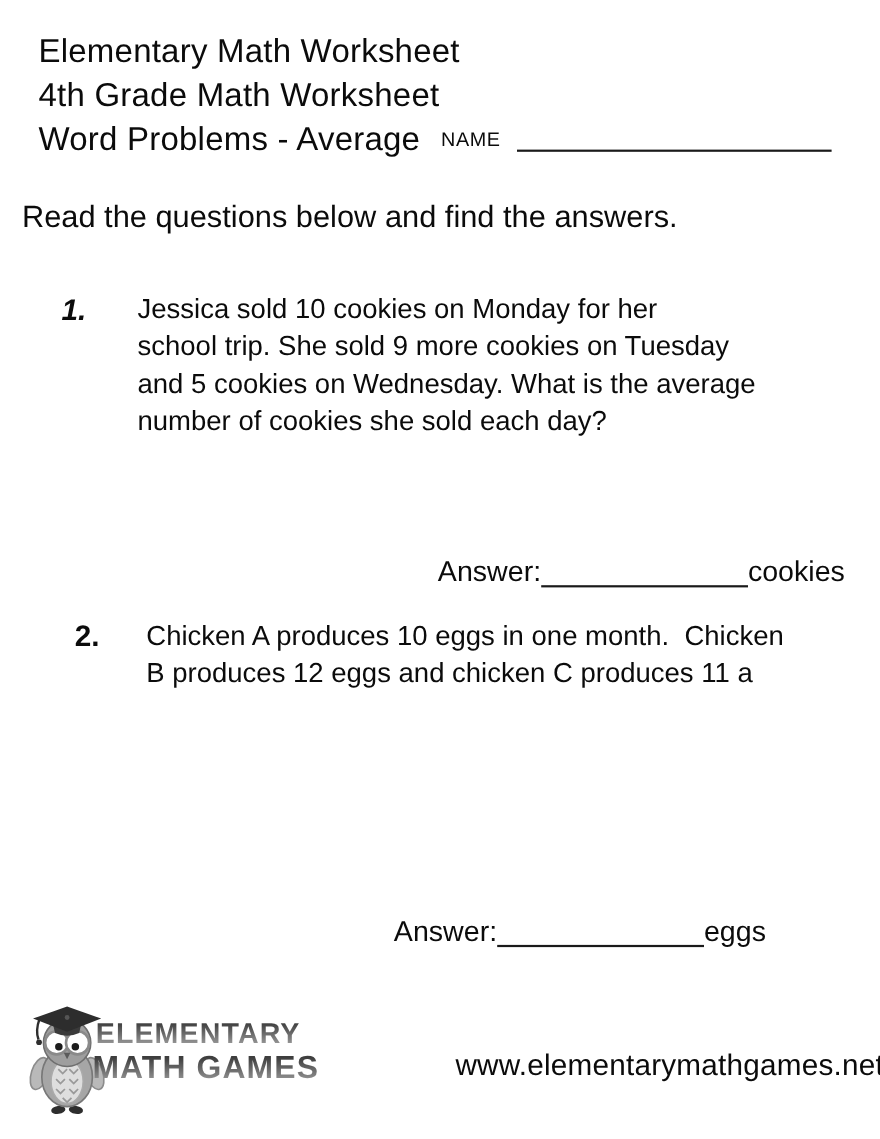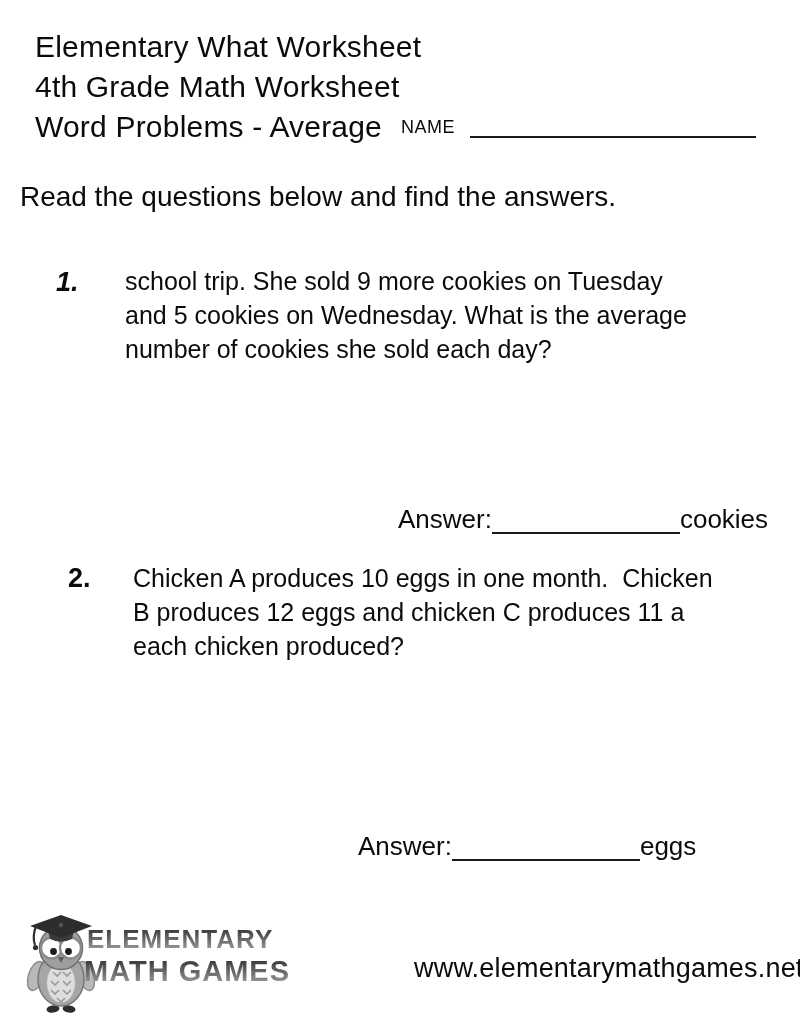--- a/index.html
+++ b/index.html
@@ -35,44 +35,44 @@
     .logo-text{
       background:linear-gradient(180deg,var(--logo-gray-dark,#3d3d3d) 15%,var(--logo-gray-light,#9e9e9e) 95%);
       -webkit-background-clip:text;background-clip:text;color:transparent;
     }
   }
   .url{font-size:27px;letter-spacing:.2px;}
 </style>
 </head>
 <body>
 
-<div class="abs hline" style="left:35px;top:30px;">Elementary What Worksheet</div>
+<div class="abs hline" style="left:35px;top:30px;">Elementary Math Worksheet</div>
 <div class="abs hline" style="left:35px;top:70px;">4th Grade Math Worksheet</div>
 <div class="abs hline" style="left:35px;top:110px;">Word Problems - Average</div>
 
 <div class="abs name-label" style="left:401px;top:114px;">NAME</div>
 <div class="abs name-blank" style="left:470px;top:112px;"></div>
 
 <div class="abs instruction" style="left:0;top:180px;">Read the questions below and find the answers.</div>
 
 <div class="abs pnum italic" style="left:56px;top:267px;">1.</div>
 <div class="abs ptext" style="left:125px;top:264px;">
+  <span class="p-line">Jessica sold 10 cookies on Monday for her</span>
   <span class="p-line">school trip. She sold 9 more cookies on Tuesday</span>
   <span class="p-line">and 5 cookies on Wednesday. What is the average</span>
   <span class="p-line">number of cookies she sold each day?</span>
 </div>
 <div class="abs answer-row" style="left:358px;top:504px;margin-left:40px;">
   <span class="lbl">Answer:</span><span class="answer-blank"></span><span class="answer-unit">cookies</span>
 </div>
 
 <div class="abs pnum" style="left:68px;top:563px;">2.</div>
 <div class="abs ptext" style="left:133px;top:561px;">
   <span class="p-line">Chicken A produces 10 eggs in one month.  Chicken</span>
   <span class="p-line">B produces 12 eggs and chicken C produces 11 a</span>
-  <span class="p-line">each chicken produced?</span>
 </div>
 <div class="abs answer-row" style="left:358px;top:831px;">
   <span class="lbl">Answer:</span><span class="answer-blank"></span><span class="answer-unit">eggs</span>
 </div>
 
 <div class="abs" style="left:24px;top:913px;width:74px;height:102px;">
   <svg width="74" height="102" viewBox="0 0 74 102" xmlns="http://www.w3.org/2000/svg">
 
     <ellipse cx="29" cy="96" rx="6.5" ry="3.6" fill="#2e2e2e" transform="rotate(-8 29 96)"></ellipse>
     <ellipse cx="45" cy="96" rx="6.5" ry="3.6" fill="#2e2e2e" transform="rotate(8 45 96)"></ellipse>

